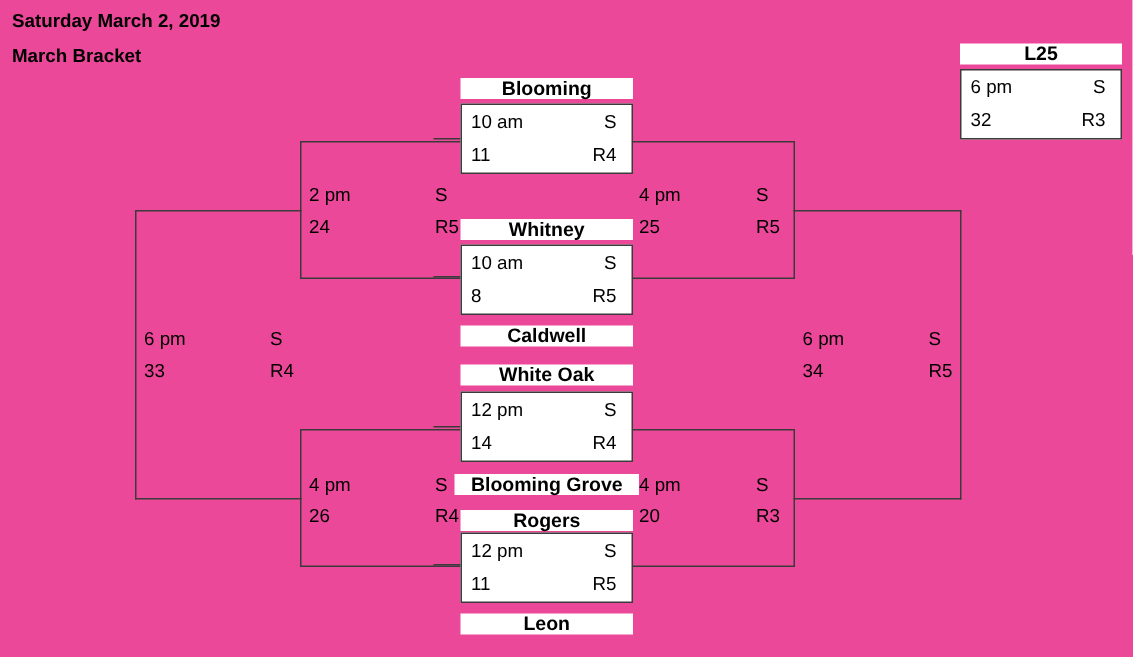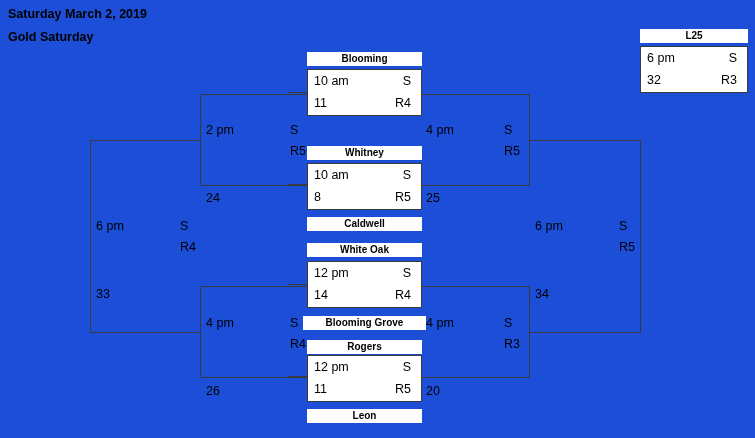--- a/index.html
+++ b/index.html
@@ -8,21 +8,21 @@
     background: #ffffff;
   }
   body {
     font-family: "Liberation Sans", sans-serif;
     color: #000000;
   }
   #page {
     position: relative;
     width: 755px;
     height: 438px;
-    background: #1d4ed8;
+    background: #ec4899;
     overflow: hidden;
   }
 
   
   .hdr {
     position: absolute;
     font-weight: bold;
     font-size: 12.5px;
     line-height: 14px;
     white-space: nowrap;
@@ -70,50 +70,50 @@
     position: absolute;
     right: 10px;
     top: 3px;
     white-space: nowrap;
   }
 
   
   .team {
     position: absolute;
     font-weight: bold;
-    font-size: 10px;
+    font-size: 13px;
     line-height: 14px;
     white-space: nowrap;
     text-align: center;
     background: #ffffff;
   }
 
   
   .slot {
     position: absolute;
     font-size: 12.5px;
     line-height: 18px;
     white-space: nowrap;
   }
   .slot .l { position: absolute; left: 0; top: 0; }
   .slot .r { position: absolute; left: 84px; top: 0; }
-  .slot .l2 { position: absolute; left: 0; top: 21px; margin-top: 47px; }
+  .slot .l2 { position: absolute; left: 0; top: 21px; }
   .slot .r2 { position: absolute; left: 84px; top: 21px; }
 
   
   .slot.narrow .r  { left: 78px; }
   .slot.narrow .r2 { left: 78px; }
 </style>
 </head>
 <body>
 
 <div id="page">
 
   <div class="hdr" id="date-heading">Saturday March 2, 2019</div>
-  <div class="hdr" id="bracket-heading">Gold Saturday</div>
+  <div class="hdr" id="bracket-heading">March Bracket</div>
 
   <div class="hline" style="left:289px; top:92px; width:19px;"></div>
 
   <div class="hline" style="left:289px; top:184px; width:19px;"></div>
 
   <div class="hline" style="left:289px; top:284px; width:19px;"></div>
 
   <div class="hline" style="left:289px; top:376px; width:19px;"></div>
 
   <div class="vline" style="left:200px; top:94px; height:92px;"></div>

